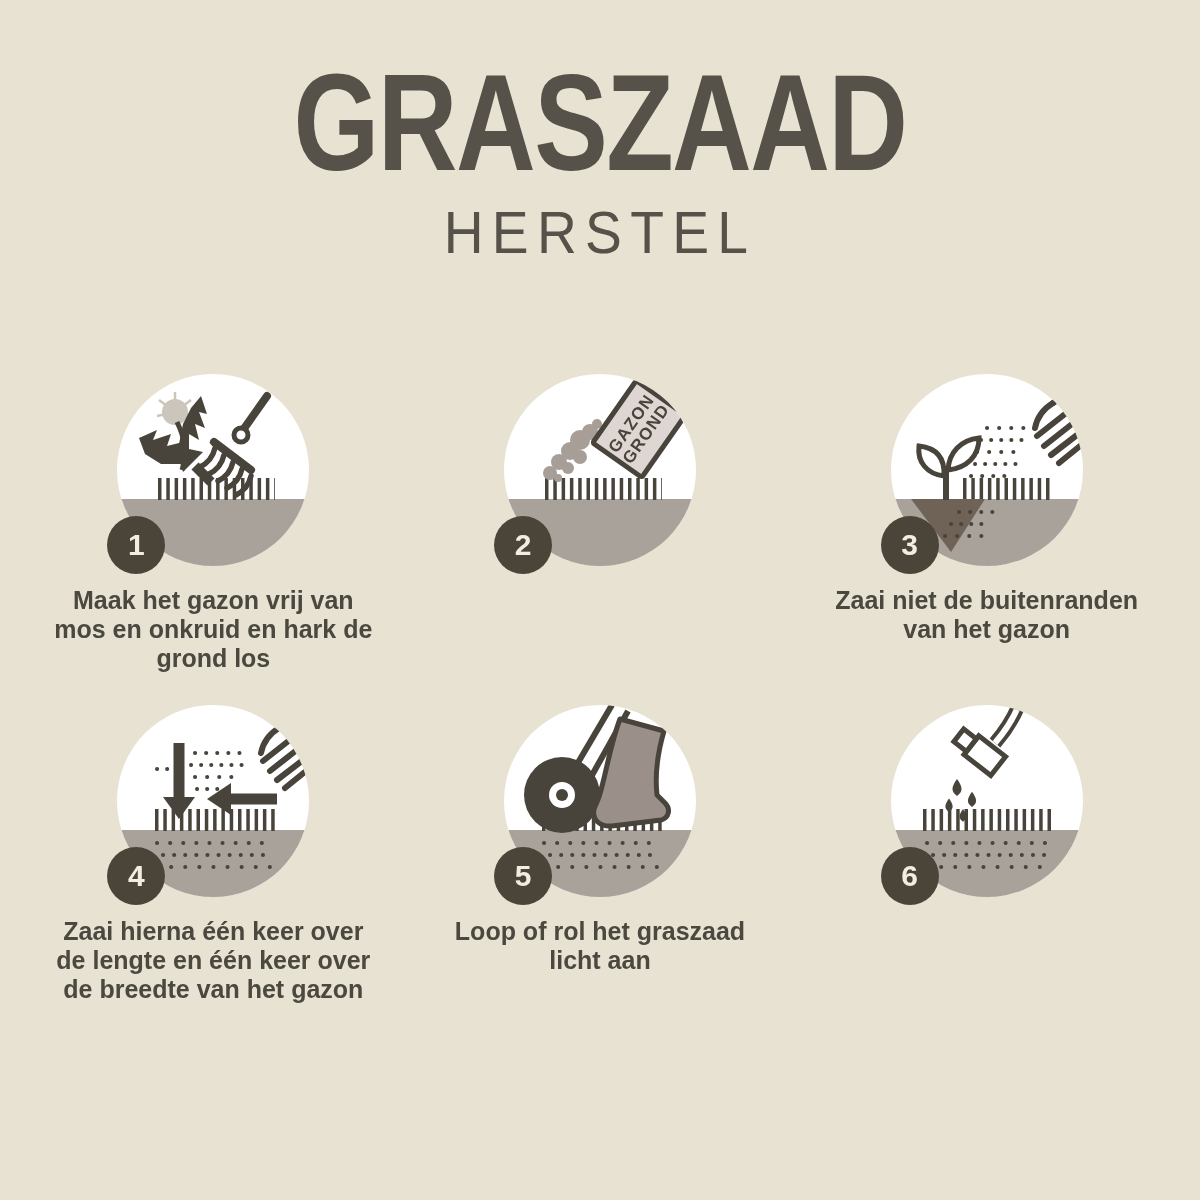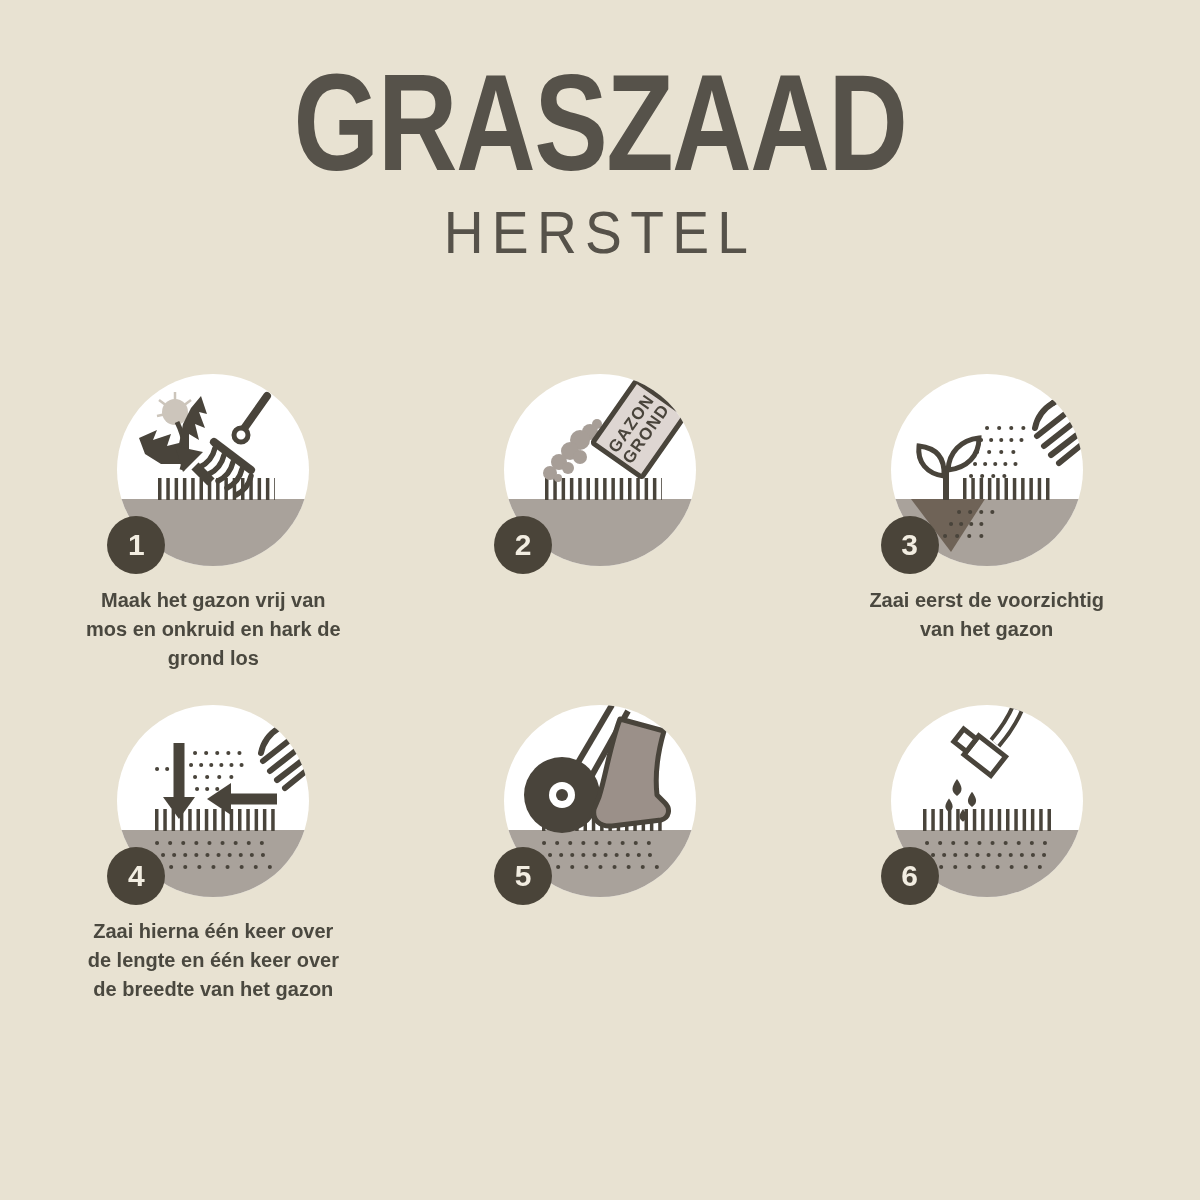--- a/index.html
+++ b/index.html
@@ -43,21 +43,21 @@
     width:58px;height:58px;border-radius:50%;
     background:#4a4439;
     display:flex;align-items:center;justify-content:center;
   }
   .badge span{
     color:#f2ede1;font-size:30px;font-weight:bold;line-height:1;
   }
   .caption{
     margin:14px 0 0 0;
     text-align:center;
-    font-size:20px;font-weight:bold;line-height:29px;
+    font-size:25px;font-weight:bold;line-height:29px;
     color:#4a483f;
     white-space:pre-line;
   }
   .bag-label{
     font-size:17px;font-weight:bold;letter-spacing:1px;
     fill:#49443b;
   }
 </style>
 </head>
 <body>
@@ -196,21 +196,21 @@
               <line x1="72" y1="140" x2="110" y2="140" stroke-dasharray="0.1 11"></line>
               <line x1="64" y1="152" x2="104" y2="152" stroke-dasharray="0.1 10"></line>
               <line x1="58" y1="164" x2="96" y2="164" stroke-dasharray="0.1 12"></line>
             </g>
           </g>
         </svg>
         <div class="badge">
           <span>3</span>
         </div>
       </div>
-      <p class="caption">Zaai eerst de voorzichtig
+      <p class="caption">Zaai niet de buitenranden
 van het gazon</p>
     </section>
   </div>
 
   <div class="grid row2">
 
     <section class="step">
       <div class="icon-wrap">
         <svg viewBox="0 0 200 200">
           <defs>
@@ -286,20 +286,22 @@
               <line x1="44" y1="140" x2="160" y2="140" stroke-dasharray="0.1 13"></line>
               <line x1="50" y1="152" x2="156" y2="152" stroke-dasharray="0.1 11"></line>
               <line x1="44" y1="164" x2="160" y2="164" stroke-dasharray="0.1 14"></line>
             </g>
           </g>
         </svg>
         <div class="badge">
           <span>5</span>
         </div>
       </div>
+      <p class="caption">Loop of rol het graszaad
+licht aan</p>
     </section>
 
     <section class="step">
       <div class="icon-wrap">
         <svg viewBox="0 0 200 200">
           <defs>
               <clipPath id="c6">
                 <circle cx="100" cy="98" r="96"></circle>
               </clipPath>
             </defs>

